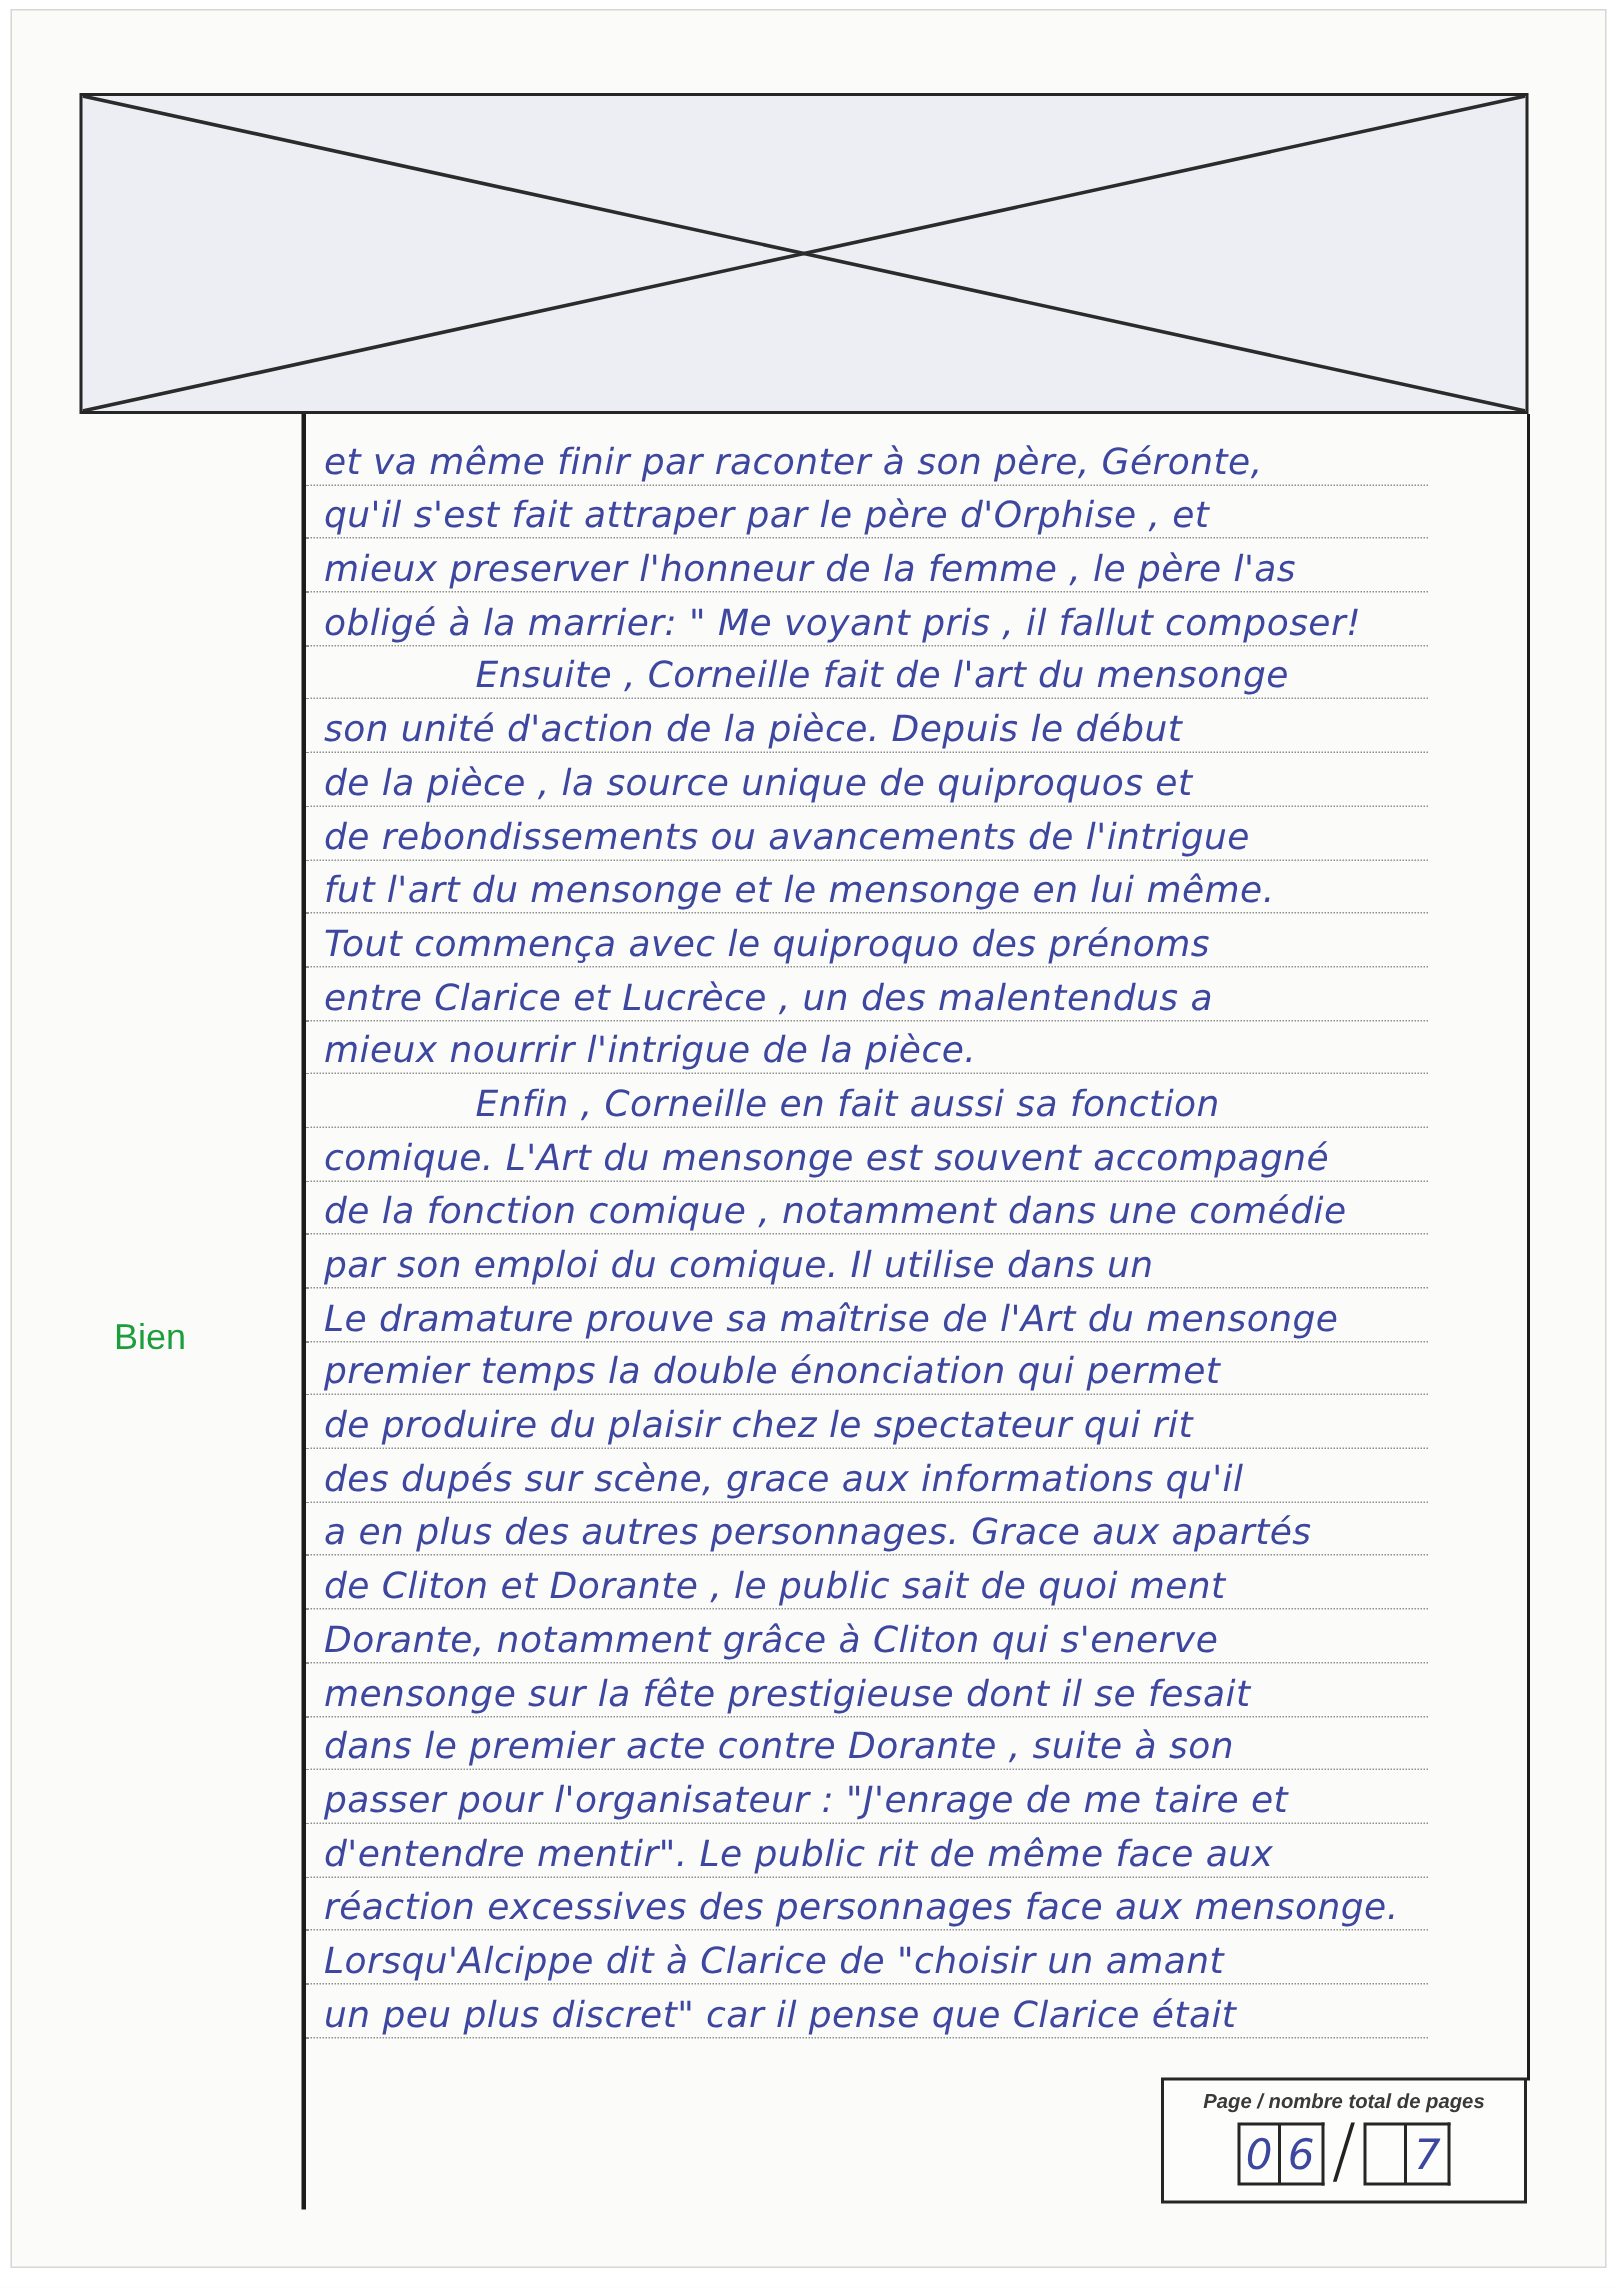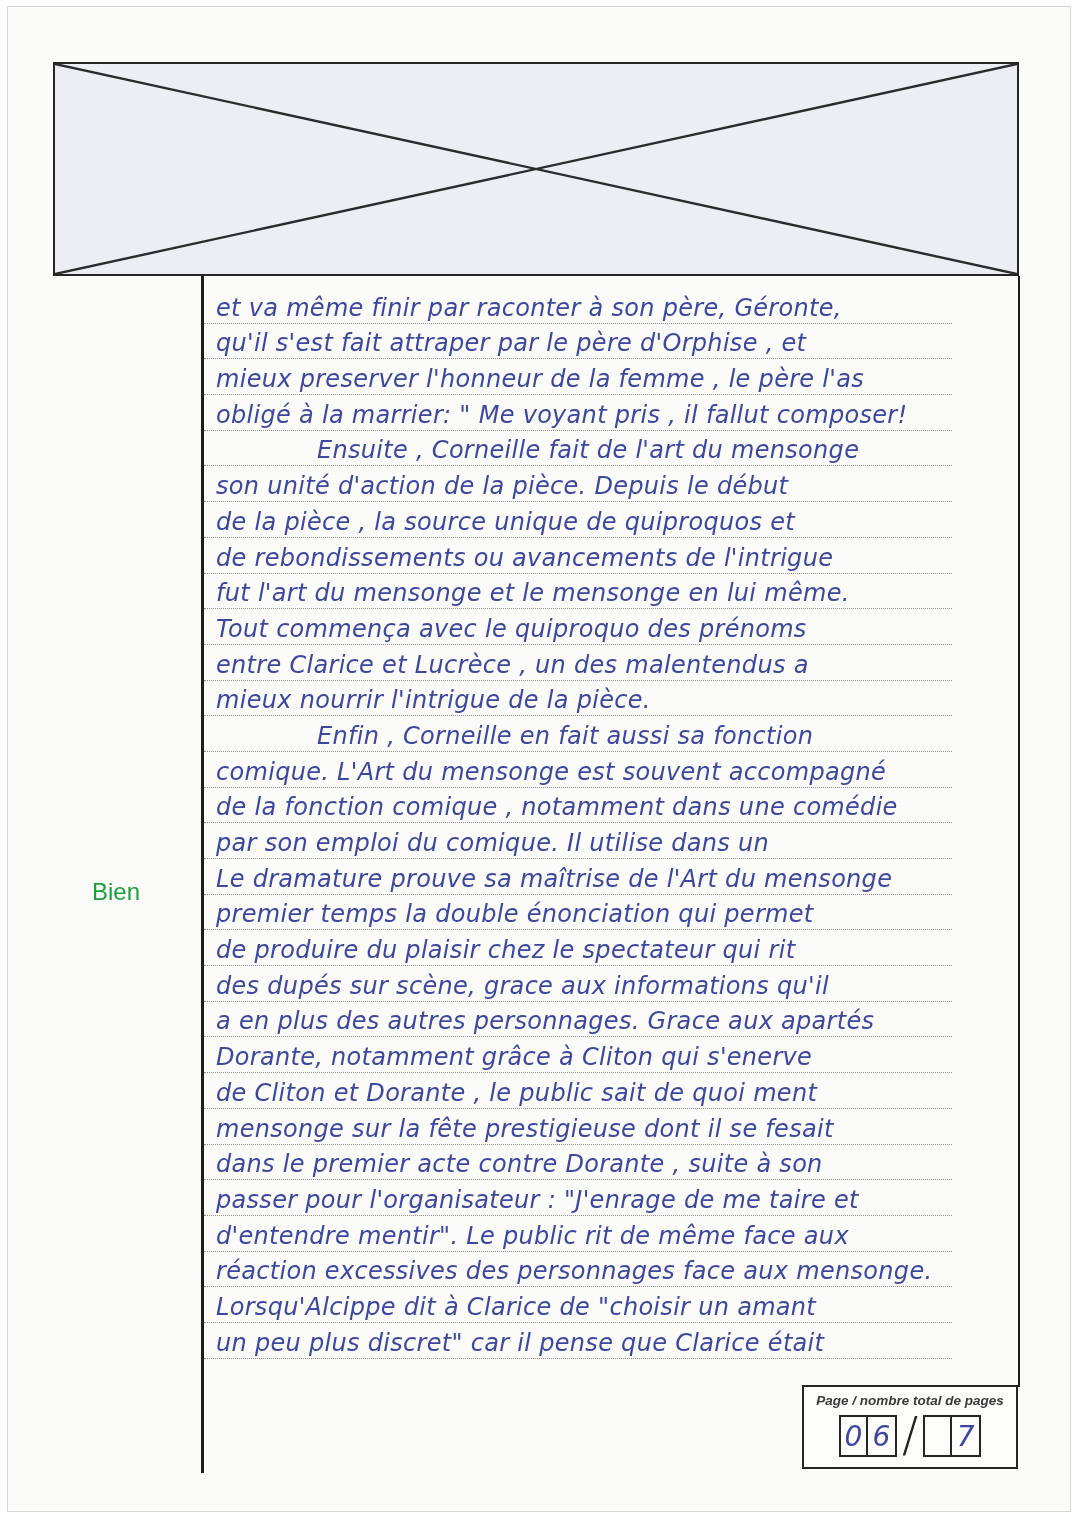--- a/index.html
+++ b/index.html
@@ -29,25 +29,25 @@
     height:35.7px;box-sizing:border-box;
     border-bottom:1px dotted #8f8f8f;
     display:flex;align-items:flex-end;
     padding:0 0 1px 12px;
     font-family:"DejaVu Sans",sans-serif;font-style:italic;
     font-size:24px;letter-spacing:0.3px;
     white-space:nowrap;overflow:visible;
   }
   .hand-line.indent{padding-left:113px;}
   .annotation{
-    position:absolute;left:92px;top:878px;
+    position:absolute;left:76px;top:878px;
     font-size:24px;font-family:"Liberation Sans",sans-serif;
   }
   .footer-box{
-    position:absolute;left:802px;top:1385px;width:216px;height:84px;
+    position:absolute;left:774px;top:1385px;width:244px;height:84px;
     border:2px solid #262626;box-sizing:border-box;background:#fdfdfc;
   }
   .footer-label{
     text-align:center;margin-top:6px;
     font-family:"Liberation Sans",sans-serif;
     font-style:italic;font-weight:bold;font-size:13.5px;color:#3a3a3a;
   }
   .digit-row{
     display:flex;align-items:center;justify-content:center;margin-top:4px;gap:5px;
   }
@@ -96,22 +96,22 @@
     <div class="hand-line">mieux nourrir l'intrigue de la pièce.</div>
     <div class="hand-line indent">Enfin , Corneille en fait aussi sa fonction</div>
     <div class="hand-line">comique.  L'Art du mensonge est souvent accompagné</div>
     <div class="hand-line">de la fonction comique , notamment dans une comédie</div>
     <div class="hand-line">par son emploi du comique.  Il utilise dans un</div>
     <div class="hand-line">Le dramature prouve sa maîtrise de l'Art du mensonge</div>
     <div class="hand-line">premier temps la double énonciation qui permet</div>
     <div class="hand-line">de produire du plaisir chez le spectateur qui rit</div>
     <div class="hand-line">des dupés sur scène, grace aux informations qu'il</div>
     <div class="hand-line">a en plus des autres personnages. Grace aux apartés</div>
+    <div class="hand-line">de Cliton et Dorante , le public sait de quoi ment</div>
     <div class="hand-line">Dorante, notamment grâce à Cliton qui s'enerve</div>
-    <div class="hand-line">de Cliton et Dorante , le public sait de quoi ment</div>
     <div class="hand-line">mensonge sur la fête prestigieuse dont il se fesait</div>
     <div class="hand-line">dans le premier acte contre Dorante , suite à son</div>
     <div class="hand-line">passer pour l'organisateur : "J'enrage de me taire et</div>
     <div class="hand-line">d'entendre mentir". Le public rit de même face aux</div>
     <div class="hand-line">réaction excessives des personnages face aux mensonge.</div>
     <div class="hand-line">Lorsqu'Alcippe dit à Clarice de "choisir un amant</div>
     <div class="hand-line">un peu plus discret" car il pense que Clarice était</div>
   </div>
 
 <div class="footer-box">

